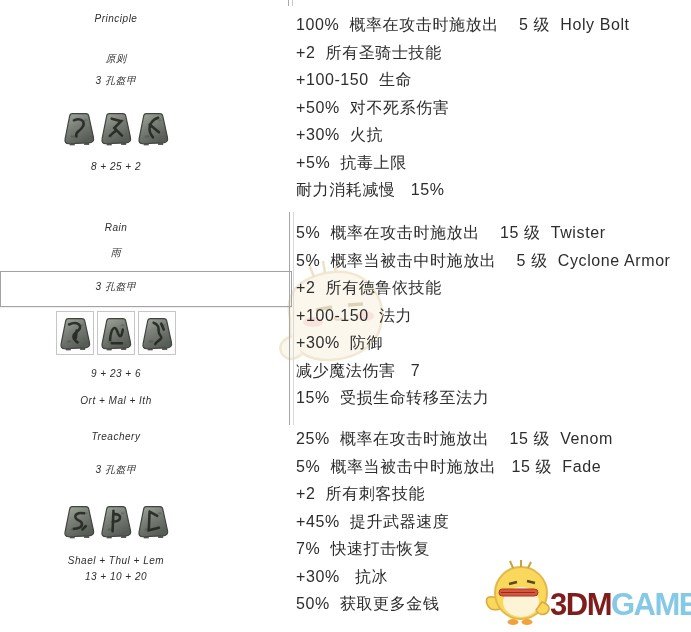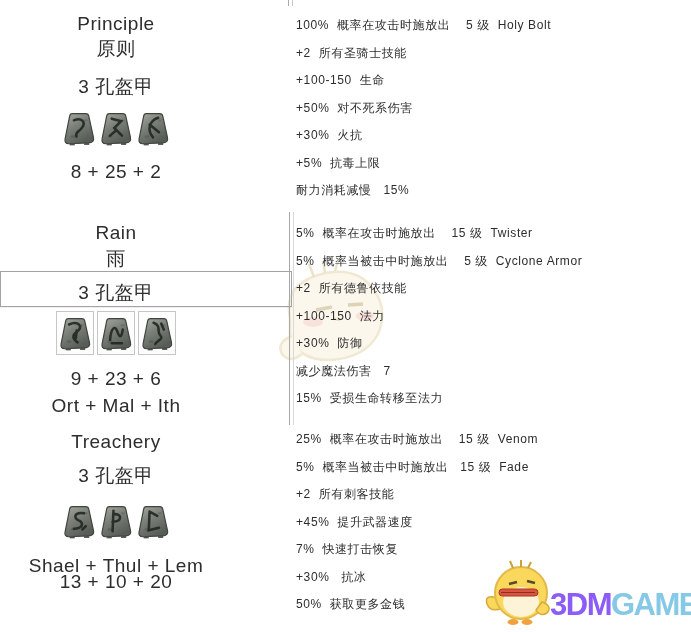--- a/index.html
+++ b/index.html
@@ -9,29 +9,29 @@
   }
   
   .vline{position:absolute;left:289px;top:212px;height:213px;width:3px;
          border-left:1px solid #a8a8a8;border-right:1px solid #d9d9d9;z-index:1;}
   .top-tick{position:absolute;left:288px;top:0;height:6px;width:3px;
          border-left:1px solid #a8a8a8;border-right:1px solid #c9c9c9;z-index:1;}
   .row-box{position:absolute;left:0;top:271px;width:290px;height:34px;
          border:1px solid #a3a3a3;box-shadow:0 1px 0 rgba(0,0,0,0.06);z-index:1;}
   
   .lcell{position:absolute;left:0;width:232px;text-align:center;z-index:2;
-         font-size:19px;letter-spacing:0.5px;white-space:pre;}
+         font-size:10px;letter-spacing:0.5px;white-space:pre;font-style:italic;}
   .runes{position:absolute;left:0;width:232px;display:flex;justify-content:center;
          align-items:flex-end;gap:3px;z-index:2;}
   .rune-box{border:1px solid #c6c6c6;background:#fdfdfd;padding:1px;line-height:0;}
   .rune svg{display:block;}
   
   .stats{position:absolute;left:296px;width:390px;z-index:2;}
   .stat-line{height:27.5px;display:flex;align-items:center;white-space:pre;
-         font-size:12px;letter-spacing:0.6px;}
+         font-size:16px;letter-spacing:0.6px;}
   
   .wm-mid{position:absolute;left:268px;top:256px;z-index:0;opacity:0.6;pointer-events:none;}
   .logo{position:absolute;left:482px;top:558px;z-index:3;display:flex;align-items:flex-end;}
   .logo-chick{position:relative;width:74px;height:70px;}
   .logo-text{font-weight:bold;font-size:31px;letter-spacing:-1.5px;line-height:1;
          padding-bottom:8px;margin-left:-6px;}
 </style>
 </head>
 <body>
 
@@ -57,21 +57,21 @@
       <path d="M46 21 L41 8 M57 17 L55 5 M67 15 L70 5" stroke="#e0d0a6" stroke-width="2.5" fill="none"></path>
       <path d="M48 54 L64 51 M80 49 L95 48" stroke="#c8b888" stroke-width="3.5" fill="none"></path>
       <path d="M66 62 Q70 66 74 62" stroke="#d8c79c" stroke-width="2" fill="none"></path>
       <ellipse cx="45" cy="66" rx="10" ry="5" fill="#f5cfc5"></ellipse>
       <ellipse cx="97" cy="60" rx="9" ry="5" fill="#f5cfc5"></ellipse>
       <path d="M24 80 Q8 86 14 98 Q22 108 34 98" fill="#faf3e0" stroke="#e7d9b4" stroke-width="2.5"></path>
     </svg>
   </div>
 
   <div class="lcell" style="top:13px">Principle</div>
-  <div class="lcell" style="top:36px">原则</div>
+  <div class="lcell" style="top:52px">原则</div>
   <div class="lcell" style="top:74px">3 孔盔甲</div>
   <div class="runes" style="top:108px">
       <div class="rune">
         <svg width="34" height="40" viewBox="0 0 40 42">
           <path d="M12 4 L28 4 Q31 4 31.5 7 L37 32 Q38.5 38 31 38.5 L8 39.5 Q2.5 39.5 3.7 33.5 L9 7 Q9.5 4 12 4 Z" fill="url(#stoneGrad)" stroke="#3f443e" stroke-width="1.4"></path>
           <ellipse cx="13" cy="31" rx="3" ry="1.6" fill="rgba(35,40,33,0.22)"></ellipse>
           <ellipse cx="28" cy="12" rx="2.4" ry="1.3" fill="rgba(35,40,33,0.18)"></ellipse>
           <rect x="9" y="39" width="6" height="2.4" fill="#4c514b"></rect>
           <rect x="26" y="38.5" width="6" height="2.4" fill="#4c514b"></rect>
           <path d="M14 12 C23 8 28 14 24 20 C20 26 15 26 17 31" fill="none" stroke="#20241e" stroke-width="3" stroke-linecap="round" opacity="0.88"></path>
@@ -211,16 +211,16 @@
         <ellipse cx="39" cy="44" rx="18" ry="15" fill="#fdf3d7"></ellipse>
         <path d="M31 10 L28 3 M39 9 L39 2 M46 10 L49 4" stroke="#caa23c" stroke-width="2" fill="none"></path>
         <path d="M27 26 L35 24 M45 23 L53 25" stroke="#5a4a28" stroke-width="2.5" fill="none"></path>
         <rect x="17" y="31" width="39" height="7" rx="3.5" fill="#d95540" stroke="#a63826" stroke-width="1"></rect>
         <path d="M19 34.5 L53 34.5" stroke="#8c2f1f" stroke-width="1"></path>
         <path d="M60 44 Q71 48 65 55 Q58 59 54 52 Z" fill="#f9d85c" stroke="#d9a93c" stroke-width="1.5"></path>
         <ellipse cx="31" cy="64" rx="5.5" ry="3" fill="#f0a33c"></ellipse>
         <ellipse cx="45" cy="64" rx="5.5" ry="3" fill="#f0a33c"></ellipse>
       </svg>
     </div>
-    <div class="logo-text"><span style="color:#8b5cf6">3DM</span><span style="color:#85c9e6">GAME</span></div>
+    <div class="logo-text"><span style="color:#7f1d1d">3DM</span><span style="color:#85c9e6">GAME</span></div>
   </div>
 
 </div>
 
 </body></html>

